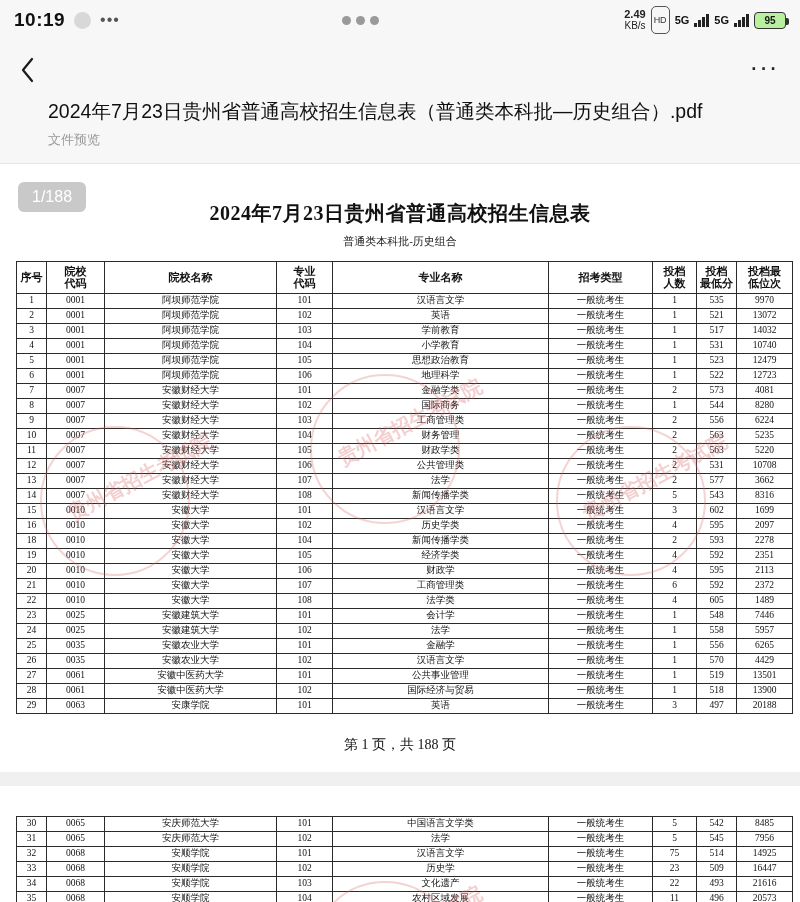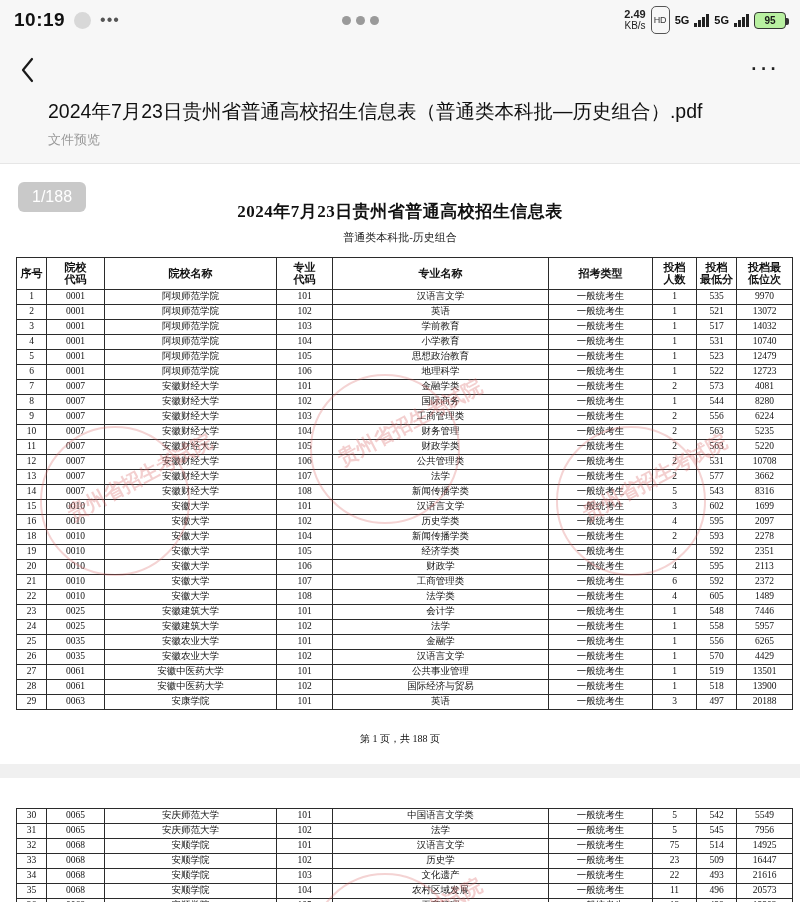--- a/index.html
+++ b/index.html
@@ -107,21 +107,21 @@
   .sheet {
     background: #fff;
     margin: 0 auto;
     width: 800px;
     padding: 36px 16px 18px;
     position: relative;
   }
   .sheet.second { margin-top: 14px; padding-top: 18px; }
 
   .sheet-title {
-    text-align: center; font-size: 17px; font-weight: 700; color: #111;
+    text-align: center; font-size: 20px; font-weight: 700; color: #111;
     font-family: "Liberation Serif", serif; letter-spacing: .5px;
   }
   .sheet-sub {
     text-align: center; font-size: 11px; color: #222; margin-top: 7px;
     font-family: "Liberation Serif", serif;
   }
 
   table.grid {
     border-collapse: collapse;
     width: 756px;
@@ -147,21 +147,21 @@
   col.c1 { width: 58px; }
   col.c2 { width: 172px; }
   col.c3 { width: 56px; }
   col.c4 { width: 216px; }
   col.c5 { width: 104px; }
   col.c6 { width: 44px; }
   col.c7 { width: 40px; }
   col.c8 { width: 56px; }
 
   .footer-note {
-    text-align: center; font-size: 10px; color: #111; margin-top: 22px;
+    text-align: center; font-size: 14px; color: #111; margin-top: 22px;
     font-family: "Liberation Serif", serif;
   }
 
   
   .wm {
     position: absolute;
     color: rgba(214, 96, 96, 0.30);
     font-size: 20px;
     font-family: "Liberation Serif", serif;
     transform: rotate(-28deg);
@@ -603,21 +603,21 @@
         <tbody id="body2">
             <tr>
               <td>30</td>
               <td>0065</td>
               <td>安庆师范大学</td>
               <td>101</td>
               <td>中国语言文学类</td>
               <td>一般统考生</td>
               <td>5</td>
               <td>542</td>
-              <td>5549</td>
+              <td>8485</td>
             </tr>
             <tr>
               <td>31</td>
               <td>0065</td>
               <td>安庆师范大学</td>
               <td>102</td>
               <td>法学</td>
               <td>一般统考生</td>
               <td>5</td>
               <td>545</td>

